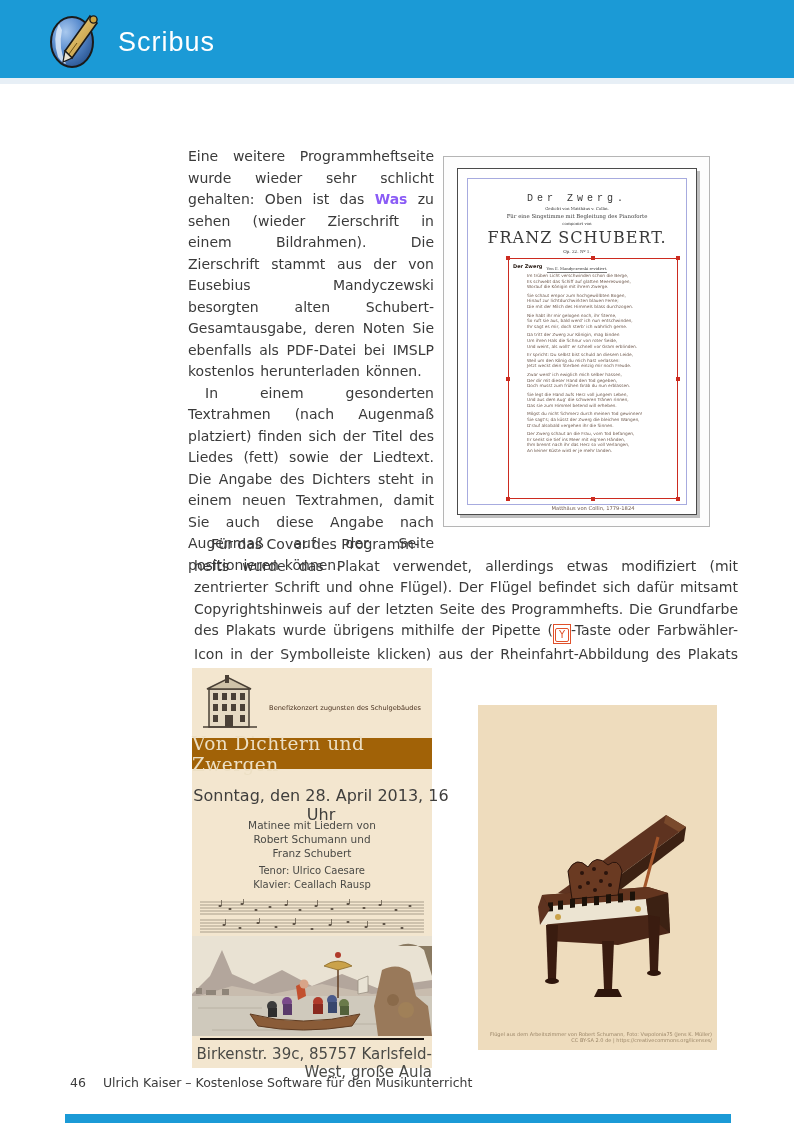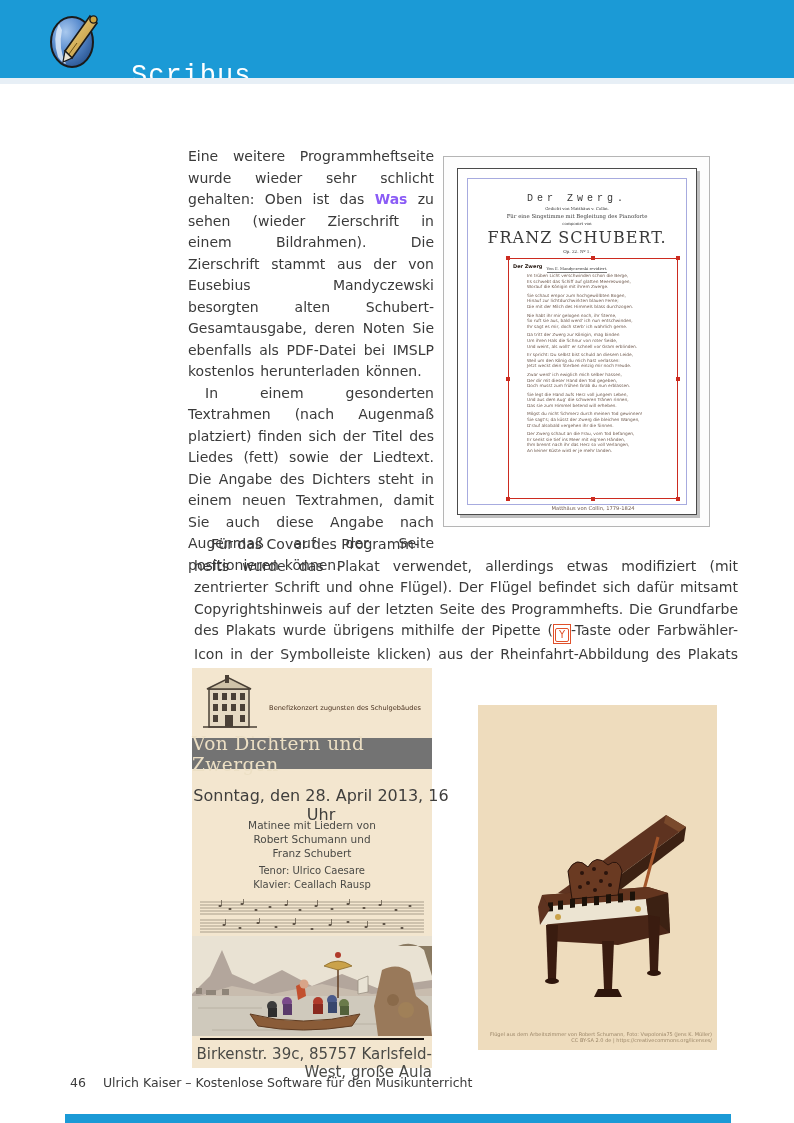--- a/index.html
+++ b/index.html
@@ -4,22 +4,22 @@
 <style>
   * { margin:0; padding:0; box-sizing:border-box; }
   html,body { background:#fff; }
   body { font-family:"DejaVu Sans","Liberation Sans",sans-serif; }
   #page { position:relative; width:794px; height:1123px; background:#fff; overflow:hidden; }
 
   
   .header-bar { position:absolute; left:0; top:0; width:794px; height:78px; background:#1b9ad6; }
   .header-edge { position:absolute; left:0; top:78px; width:794px; height:6px; background:#e7eff6; }
   .logo { position:absolute; left:46px; top:10px; width:58px; height:60px; }
-  .app-title { position:absolute; left:131px; top:27px; color:#ffffff;
-               font-family:Liberation Mono, monospace; font-size:27px; letter-spacing:1px;margin-top:34px; }
+  .app-title { position:absolute; left:118px; top:27px; color:#ffffff;
+               font-family:Liberation Sans, sans-serif; font-size:27px; letter-spacing:1px; }
 
   
   .col1 { position:absolute; left:188px; top:146px; width:246px; font-size:14px; line-height:21.5px;
           color:#3a3a3a; text-align:justify; word-spacing:1.5px; }
   .col1 p + p { text-indent:17px; }
   b { font-weight:bold; color:#8b5cf6; }
 
   .p3 { position:absolute; left:194px; top:534px; width:544px; font-size:14px; line-height:21.5px;
         color:#3a3a3a; }
   .p3-line1 { text-indent:17px; }
@@ -56,21 +56,21 @@
           font-size:5.2px; color:#6e584c; }
 
   
   .poster { position:absolute; left:192px; top:668px; width:240px; height:342px; background:#f3e6cf; }
   .poster-top { position:absolute; left:0; top:0; width:240px; height:70px; }
   .building { position:absolute; left:9px; top:5px; }
   .school { position:absolute; left:72px; top:18px; width:162px; text-align:center;
             font-size:11.5px; font-weight:bold; color:#4a3220; }
   .school-sub { position:absolute; left:72px; top:36px; width:162px; text-align:center;
                 font-size:6.6px; font-weight:normal; color:#4a3220; }
-  .title-band { position:absolute; left:0; top:70px; width:240px; height:31px; background:#737373;
+  .title-band { position:absolute; left:0; top:70px; width:240px; height:31px; background:#a16207;
                 display:flex; align-items:center; justify-content:center; }
   .poster-title { font-family:"DejaVu Serif","Liberation Serif",serif; font-size:18.5px; color:#ecdfc4;
                   letter-spacing:0.5px; }
   .poster-date { position:absolute; left:0; top:118px; width:258px; text-align:center;
                  font-size:16px; color:#3f3e3c; }
   .poster-program { position:absolute; left:0; top:150px; width:240px; text-align:center;
                     font-size:10.5px; line-height:14px; color:#4a4a46; }
   .poster-performers { position:absolute; left:0; top:196px; width:240px; text-align:center;
                        font-size:10px; line-height:13.5px; color:#4a4a46; }
   .staff-strip { position:absolute; left:4px; top:230px; }

